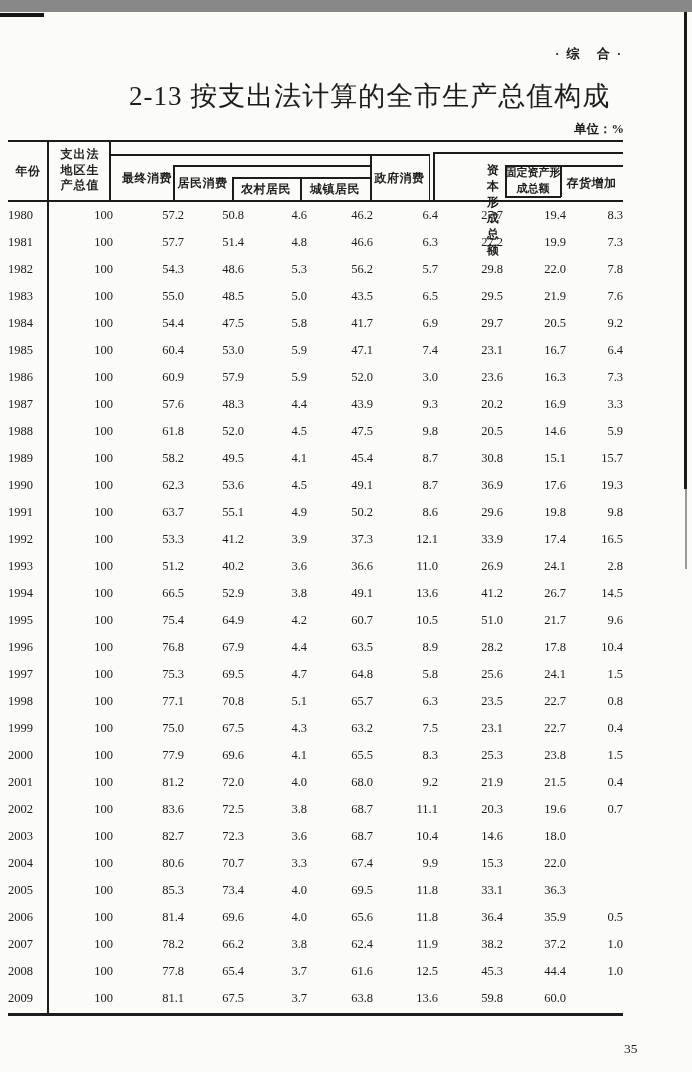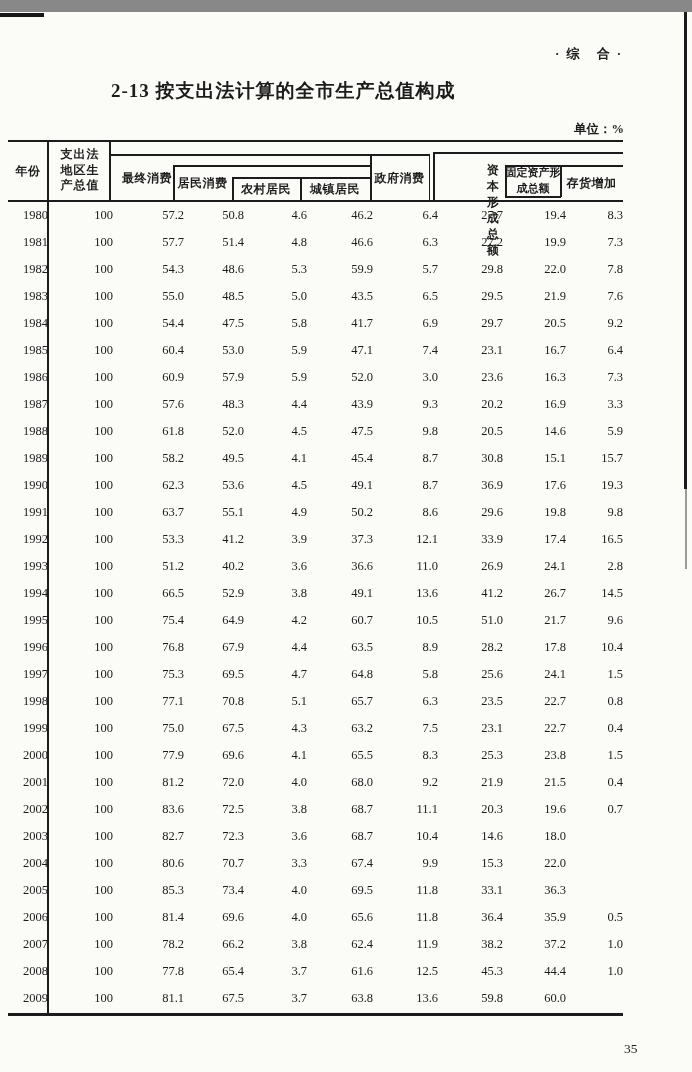--- a/index.html
+++ b/index.html
@@ -13,22 +13,22 @@
     color:#1c1c1c;
     overflow:hidden;
   }
   
   .section-marker {
     position:absolute; top:33px; right:64px;
     font-size:13px; font-weight:bold; letter-spacing:7px;
     white-space:nowrap;
   }
   .doc-title {
-    position:absolute; top:66px; left:111px;
-    font-size:19px; font-weight:bold; letter-spacing:1px;
+    position:absolute; top:66px; left:129px;
+    font-size:27px; font-weight:normal; letter-spacing:1px;
     white-space:nowrap;
   }
   .unit-label {
     position:absolute; top:109px; right:68px;
     font-size:12.5px; font-weight:bold;
   }
   .page-number {
     position:absolute; top:1029px; left:624px;
     font-size:13.5px;
   }
@@ -42,21 +42,21 @@
   .line { position:absolute; background:#1c1c1c; }
   .hdr {
     position:absolute; text-align:center; white-space:pre-line;
     line-height:15px; letter-spacing:0.5px;
   }
   .tbody { position:relative; width:615px; height:811px; font-size:12.5px; }
   .tbody .stub-line { position:absolute; left:39px; top:0; width:1.5px; height:811px; background:#1c1c1c; }
   .tbody .bottom-border { position:absolute; left:0; bottom:-2.5px; width:615px; height:2.5px; background:#1c1c1c; }
   .row { display:flex; height:27.03px; line-height:27.03px; }
   .cell { text-align:right; overflow:visible; }
-  .cell.year { width:40px; text-align:right; }
+  .cell.year { width:40px; text-align:left; }
   .c1{width:65px} .c2{width:71px} .c3{width:60px} .c4{width:63px} .c5{width:66px}
   .c6{width:65px} .c7{width:65px} .c8{width:63px} .c9{width:57px}
 </style>
 </head>
 <body>
 
 <div class="page">
 
   <div class="artifact-top-left"></div>
   <div class="artifact-right-line"></div>
@@ -136,21 +136,21 @@
     <div class="cell val c8">19.9</div>
     <div class="cell val c9">7.3</div>
   </div>
 
   <div class="row">
     <div class="cell year">1982</div>
     <div class="cell val c1">100</div>
     <div class="cell val c2">54.3</div>
     <div class="cell val c3">48.6</div>
     <div class="cell val c4">5.3</div>
-    <div class="cell val c5">59.9</div>
+    <div class="cell val c5">56.2</div>
     <div class="cell val c6">5.7</div>
     <div class="cell val c7">29.8</div>
     <div class="cell val c8">22.0</div>
     <div class="cell val c9">7.8</div>
   </div>
 
   <div class="row">
     <div class="cell year">1983</div>
     <div class="cell val c1">100</div>
     <div class="cell val c2">55.0</div>

